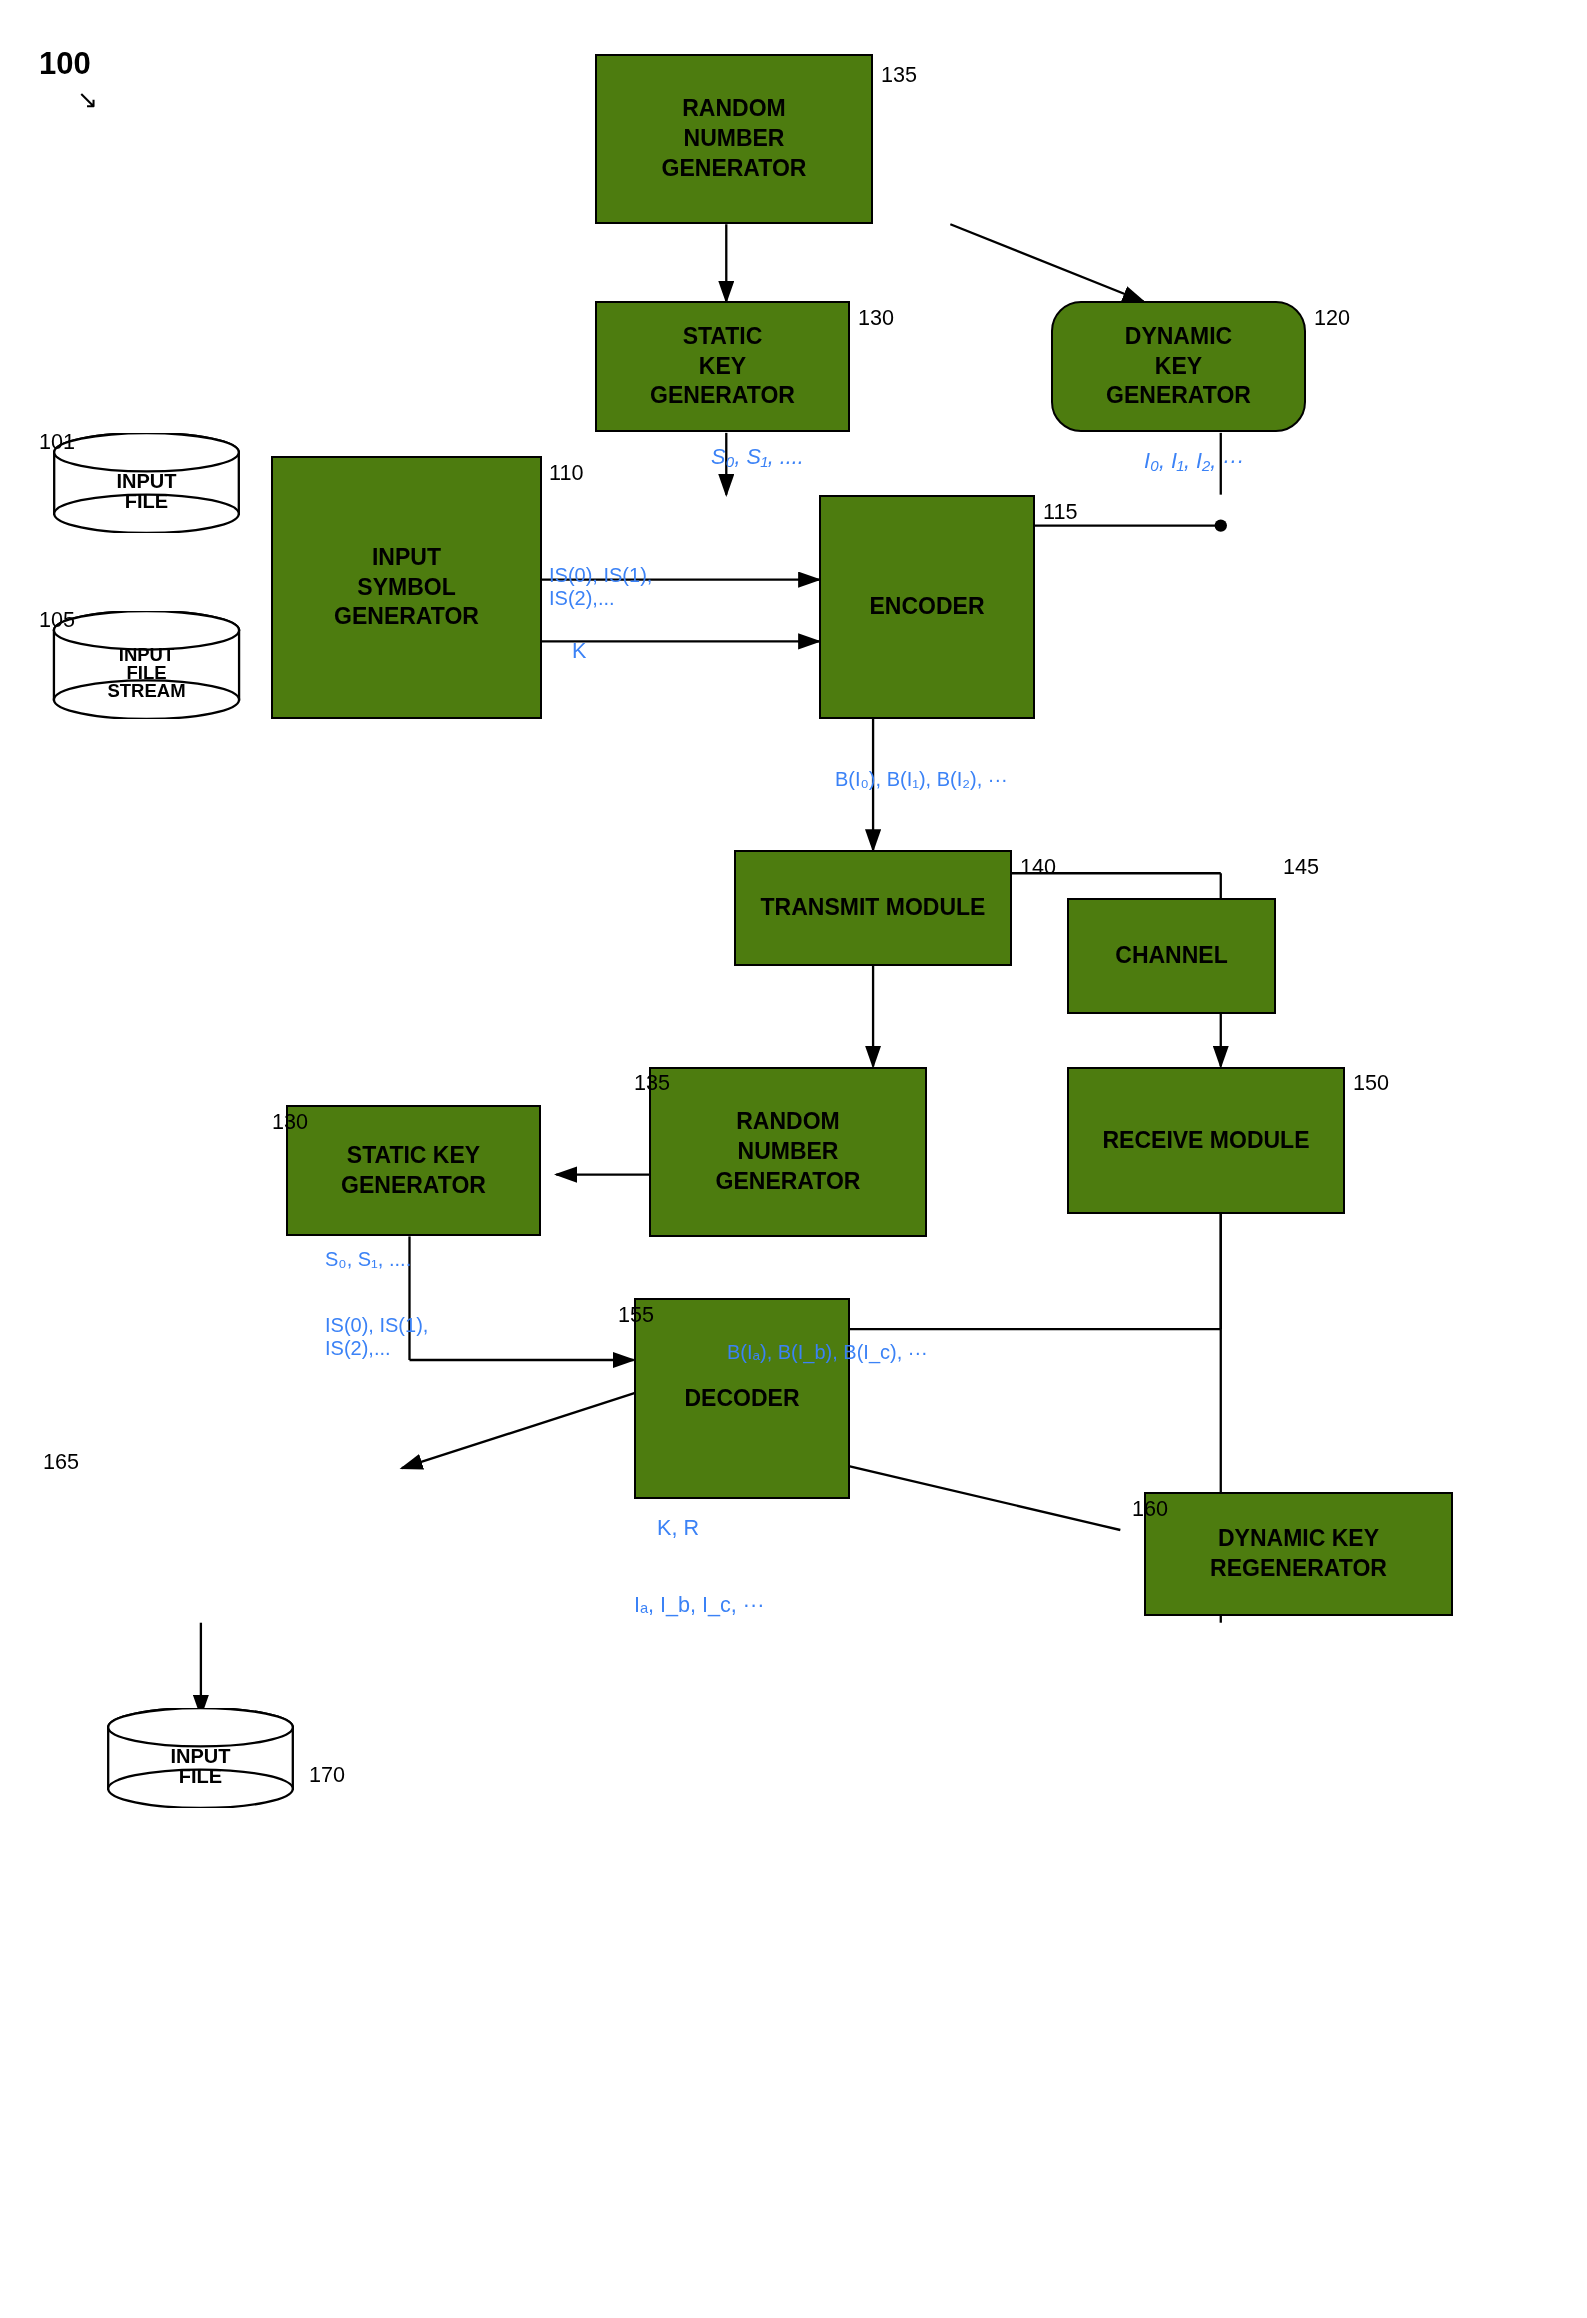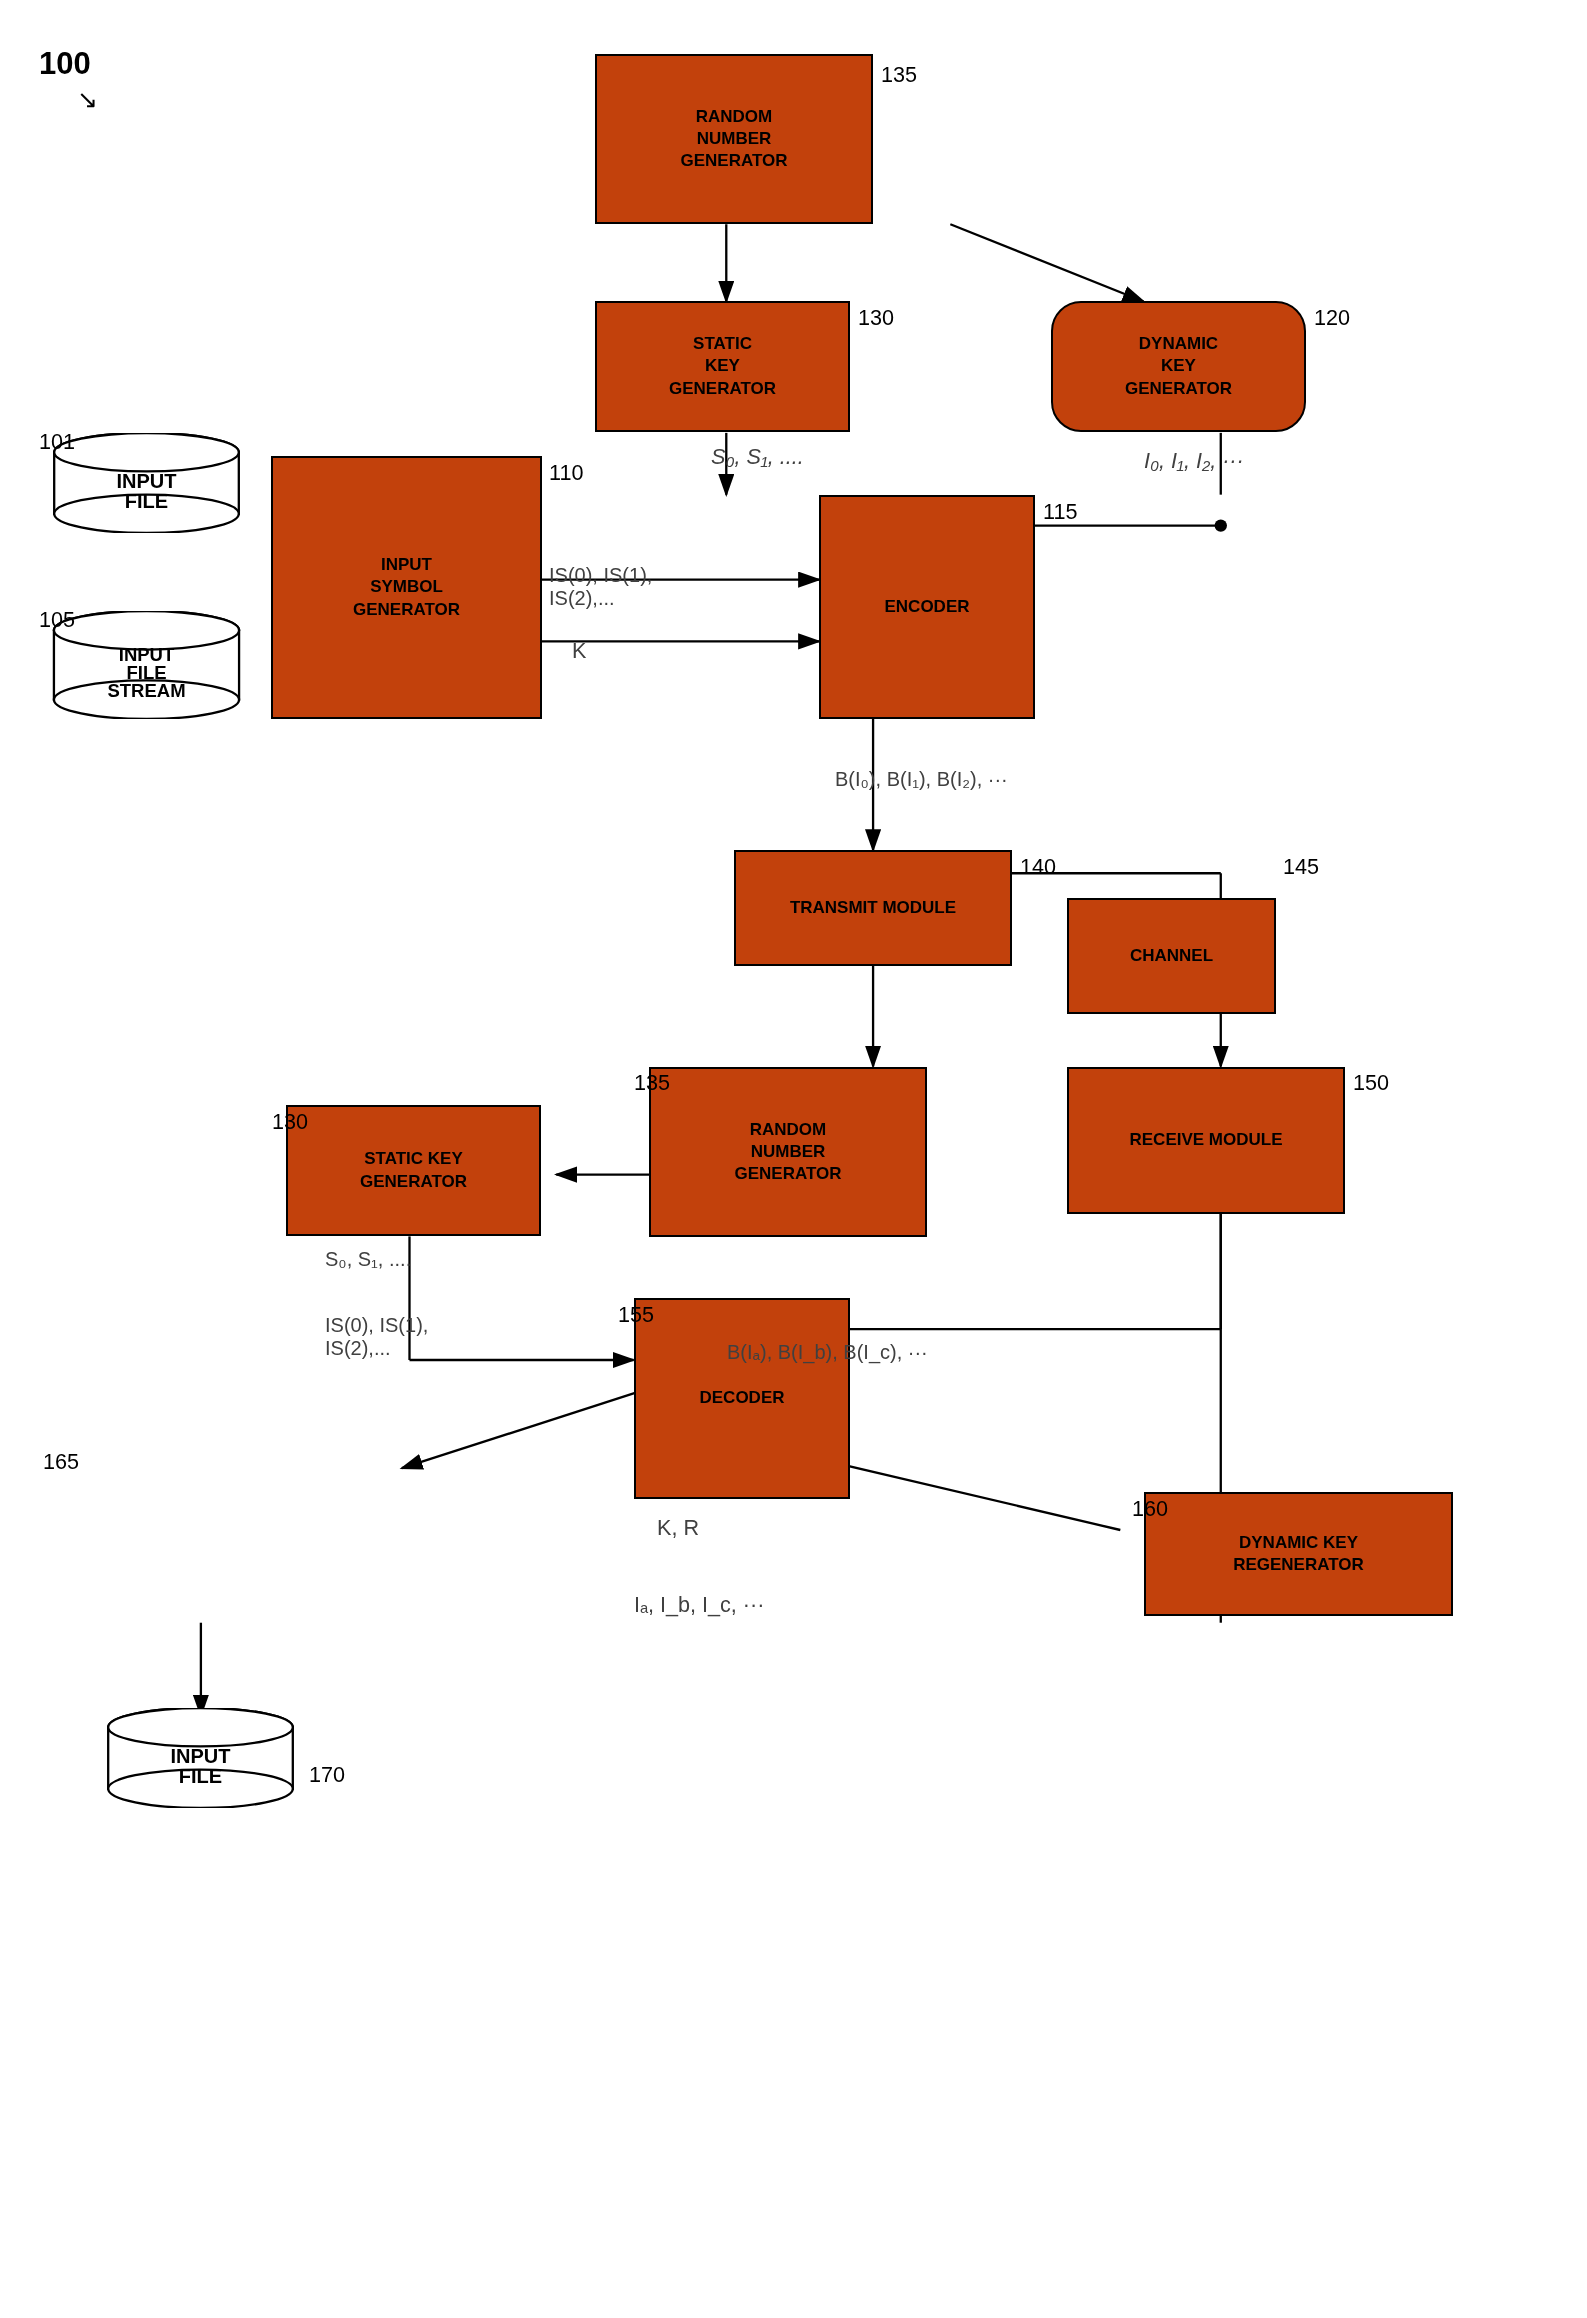--- a/index.html
+++ b/index.html
@@ -12,45 +12,45 @@
       overflow: hidden;
     }
     .diagram-container {
       position: relative;
       width: 1587px;
       height: 2241px;
     }
     .box {
       position: absolute;
       border: 2.3px solid #000;
-      background: #c2410c;
+      background: #4d7c0f;
       display: flex;
       align-items: center;
       justify-content: center;
       text-align: center;
-      font-size: 17px;
+      font-size: 23px;
       font-weight: bold;
       line-height: 1.3;
     }
     .cylinder {
       position: absolute;
       display: flex;
       align-items: center;
       justify-content: center;
       text-align: center;
       font-size: 21.6px;
       font-weight: bold;
       line-height: 1.3;
     }
     .label {
       position: absolute;
       font-size: 21.6px;
       font-weight: normal;
       font-style: italic;
-      color: #404040;
+      color: #3b82f6;
       white-space: nowrap;
     }
     .ref-num {
       position: absolute;
       font-size: 21.6px;
       font-weight: normal;
       color: #000;
     }
     svg.arrows {
       position: absolute;

